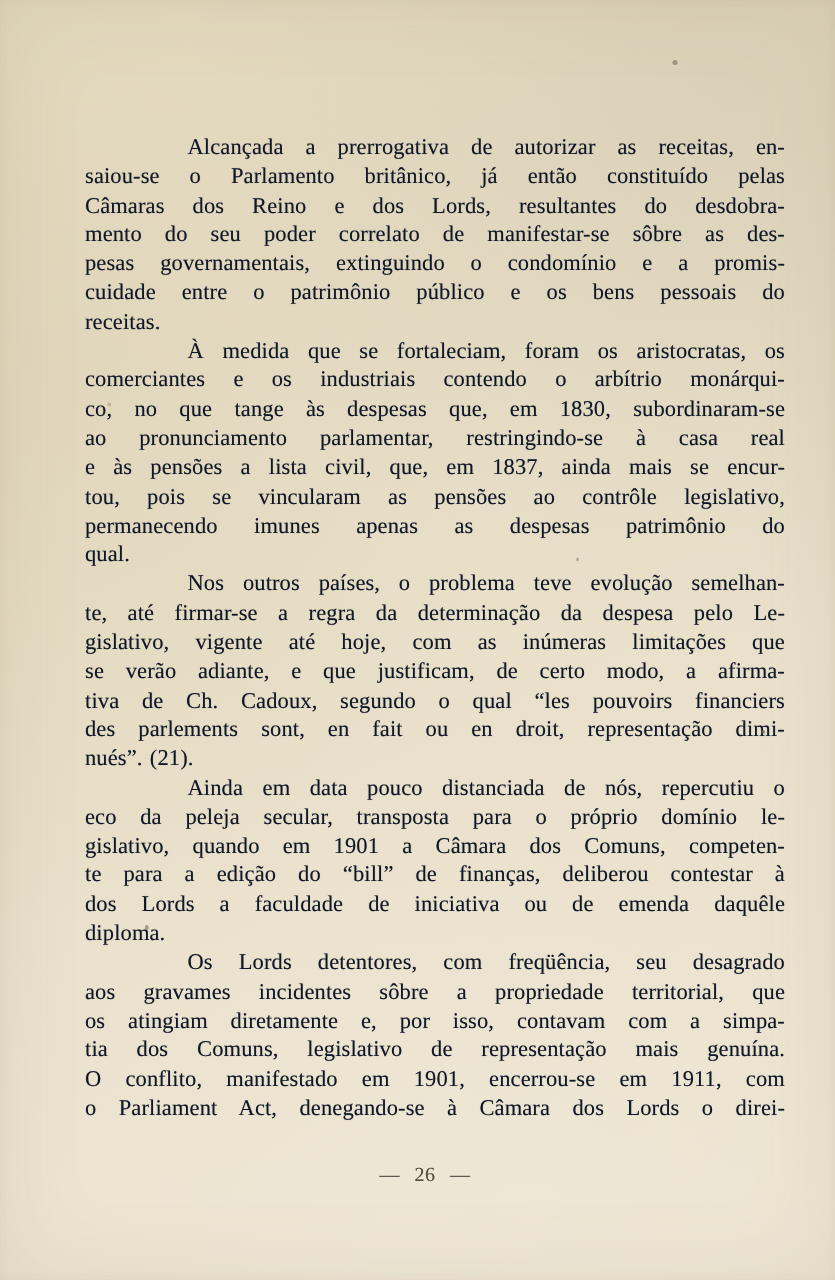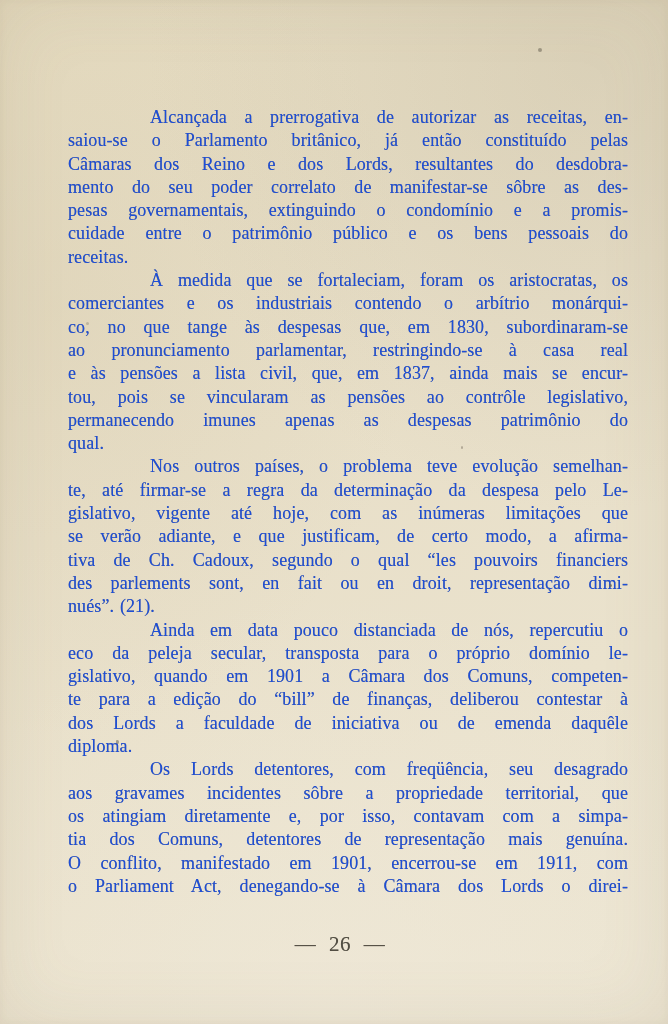--- a/index.html
+++ b/index.html
@@ -39,21 +39,21 @@
     white-space: normal;
   }
   .line.endline { text-align-last: left; }
   .line.indent { text-indent: 82px; }
   .page-number {
     position: absolute;
     left: 60px;
     top: 932px;
     width: 560px;
     text-align: center;
-    font-size: 21px;
+    font-size: 16px;
     color: #524e43;
     letter-spacing: 0.5px;
     word-spacing: 7px;
     text-shadow: 0 0 0.5px rgba(82,78,67,0.5);
   }
   .speck {
     position: absolute;
     background: #6a6456;
     border-radius: 50%;
     pointer-events: none;
@@ -62,21 +62,21 @@
   .speck-2 { left: 609px; top: 584px; width: 3px; height: 3px; opacity: 0.75; }
   .speck-3 { left: 86px;  top: 322px; width: 3px; height: 3px; opacity: 0.30; }
   .speck-4 { left: 116px; top: 740px; width: 3px; height: 4px; opacity: 0.55; border-radius: 40% 60% 60% 40%; }
   .speck-5 { left: 461px; top: 446px; width: 2px; height: 3px; opacity: 0.45; }
 </style>
 </head>
 <body>
 
 <div class="vignette"></div>
 
-<main class="text-block" style="color: #1d4ed8;">
+<main class="text-block" style="color: #0f172a;">
     <div class="para">
       <div class="line indent">Alcançada a prerrogativa de autorizar as receitas, en-</div>
       <div class="line">saiou-se o Parlamento britânico, já então constituído pelas</div>
       <div class="line">Câmaras dos Reino e dos Lords, resultantes do desdobra-</div>
       <div class="line">mento do seu poder correlato de manifestar-se sôbre as des-</div>
       <div class="line">pesas governamentais, extinguindo o condomínio e a promis-</div>
       <div class="line">cuidade entre o patrimônio público e os bens pessoais do</div>
       <div class="line endline">receitas.</div>
     </div>
     <div class="para">
@@ -103,21 +103,21 @@
       <div class="line">eco da peleja secular, transposta para o próprio domínio le-</div>
       <div class="line">gislativo, quando em 1901 a Câmara dos Comuns, competen-</div>
       <div class="line">te para a edição do “bill” de finanças, deliberou contestar à</div>
       <div class="line">dos Lords a faculdade de iniciativa ou de emenda daquêle</div>
       <div class="line endline">diploma.</div>
     </div>
     <div class="para">
       <div class="line indent">Os Lords detentores, com freqüência, seu desagrado</div>
       <div class="line">aos gravames incidentes sôbre a propriedade territorial, que</div>
       <div class="line">os atingiam diretamente e, por isso, contavam com a simpa-</div>
-      <div class="line">tia dos Comuns, detentores de representação mais genuína.</div>
+      <div class="line">tia dos Comuns, legislativo de representação mais genuína.</div>
       <div class="line">O conflito, manifestado em 1901, encerrou-se em 1911, com</div>
       <div class="line">o Parliament Act, denegando-se à Câmara dos Lords o direi-</div>
     </div>
   </main>
 
 <div class="page-number">— 26 —</div>
 
 <span class="speck speck-1"></span>
 <span class="speck speck-2"></span>
 <span class="speck speck-3"></span>

